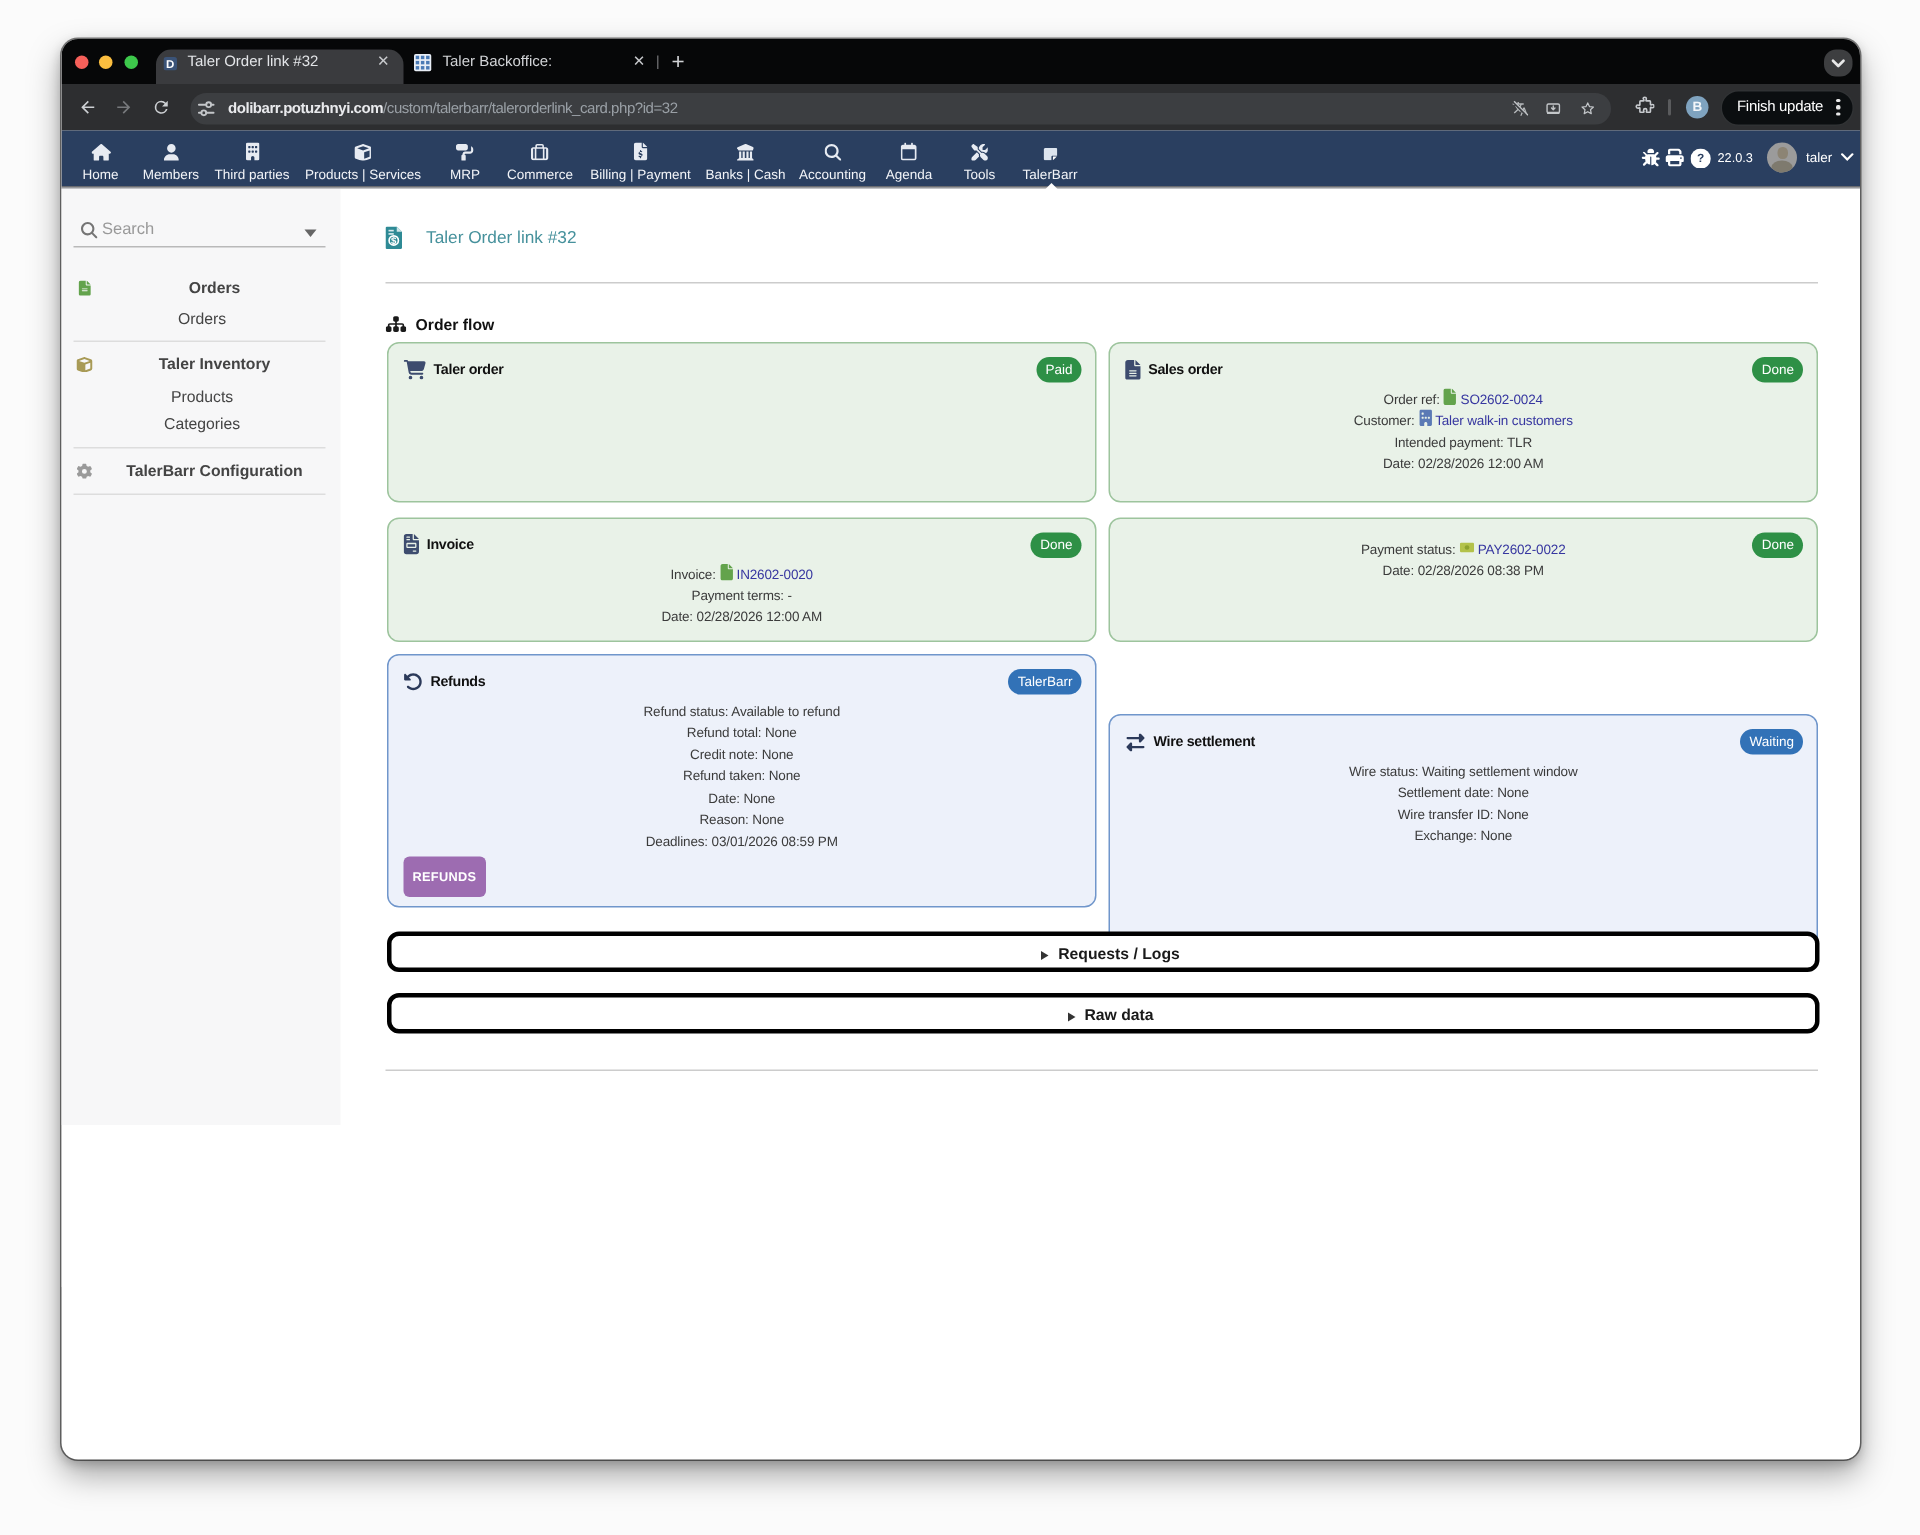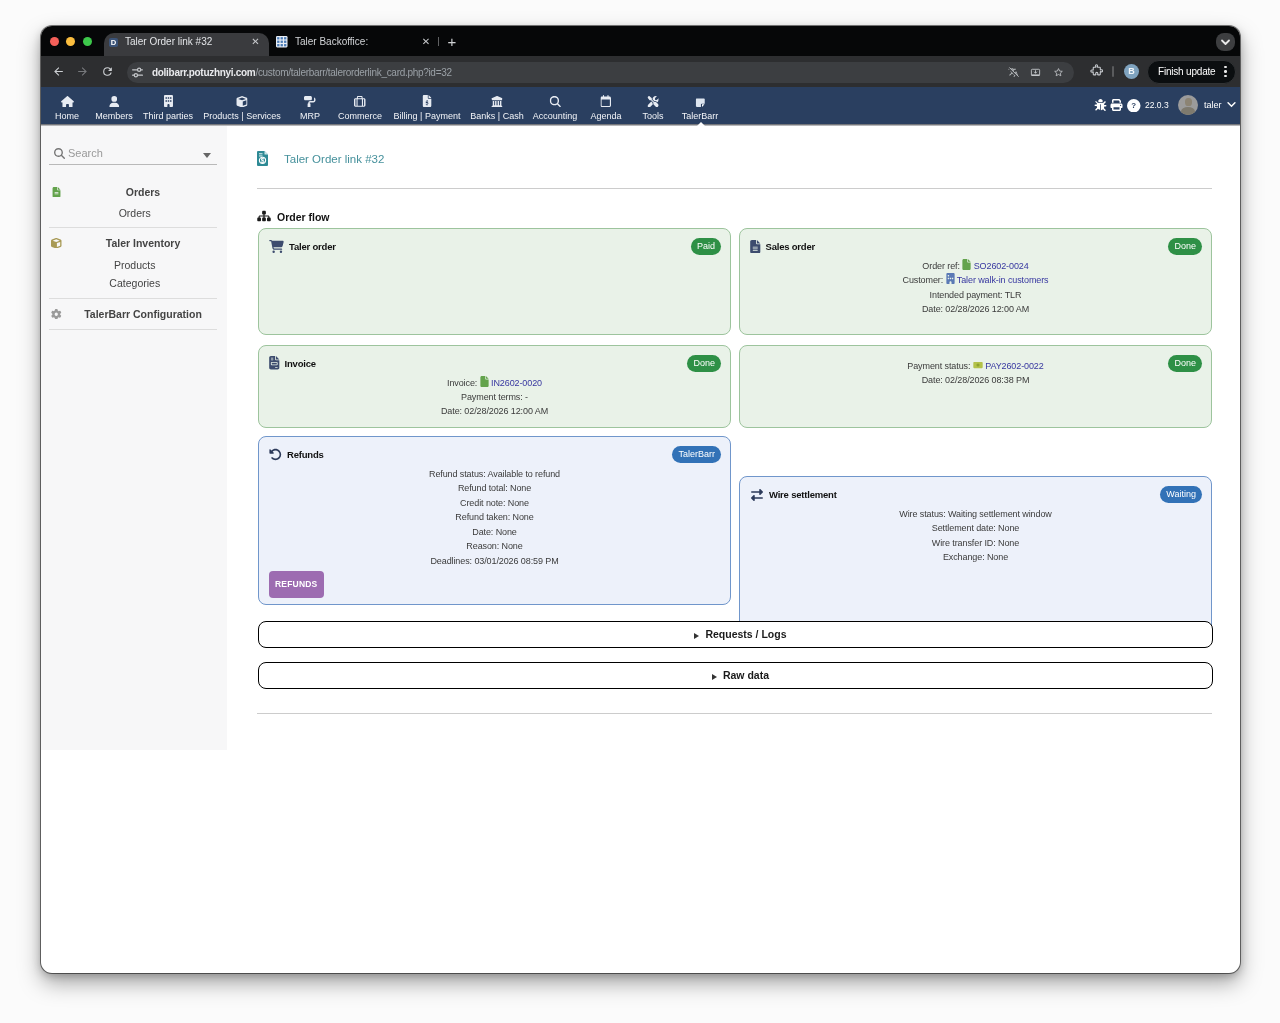--- a/index.html
+++ b/index.html
@@ -39,21 +39,21 @@
 .card { position:absolute; width:473px; border-radius:8px; border:1px solid #9dc49d; background:#e9f2e8; padding:9px 10px; }
 .card.blue { border-color:#7096cb; background:#edf1fa; }
 .chead { display:flex; align-items:center; height:17px; }
 .ctitle { font-weight:bold; font-size:9.5px; letter-spacing:-0.2px; color:#111; margin-left:5px; }
 .badge { position:absolute; right:9px; top:9px; height:17px; line-height:17px; padding:0 6px; border-radius:8.5px; color:#fff; font-size:9px; font-weight:normal; }
 .badge.g { background:#2e9046; }
 .badge.b { background:#3272b7; }
 .cbody { margin-top:4px; font-size:9px; letter-spacing:-0.1px; color:#3b3b3b; line-height:14.45px; }
 .cbody a { color:#3737a0; text-decoration:none; }
 .refbtn { position:absolute; left:10px; top:134px; background:#9d6cb1; color:#fff; font-weight:bold; font-size:8.5px; padding:0 6px; height:27px; line-height:27px; border-radius:4px; letter-spacing:.2px; }
-.fold { position:absolute; left:31px; width:955px; height:27px; border:1px solid #000000; border-radius:8px; background:#fff; font-size:10.5px; font-weight:bold; color:#1a1a1a; line-height:25px; padding-left:10px; }
+.fold { position:absolute; left:31px; width:955px; height:27px; border:3px solid #000000; border-radius:8px; background:#fff; font-size:10.5px; font-weight:bold; color:#1a1a1a; line-height:25px; padding-left:10px; }
 .caret { display:inline-block; width:0; height:0; border-top:3.5px solid transparent; border-bottom:3.5px solid transparent; border-left:5px solid #333; margin-right:6px; position:relative; top:1px; }
 a { text-decoration:none; }
 </style>
 </head>
 <body>
 <div class="window">
 
   <div class="tabstrip">
     <div class="light" style="left:8.5px;background:#f6605a;"></div>
     <div class="light" style="left:25.3px;background:#fbbe3f;"></div>

